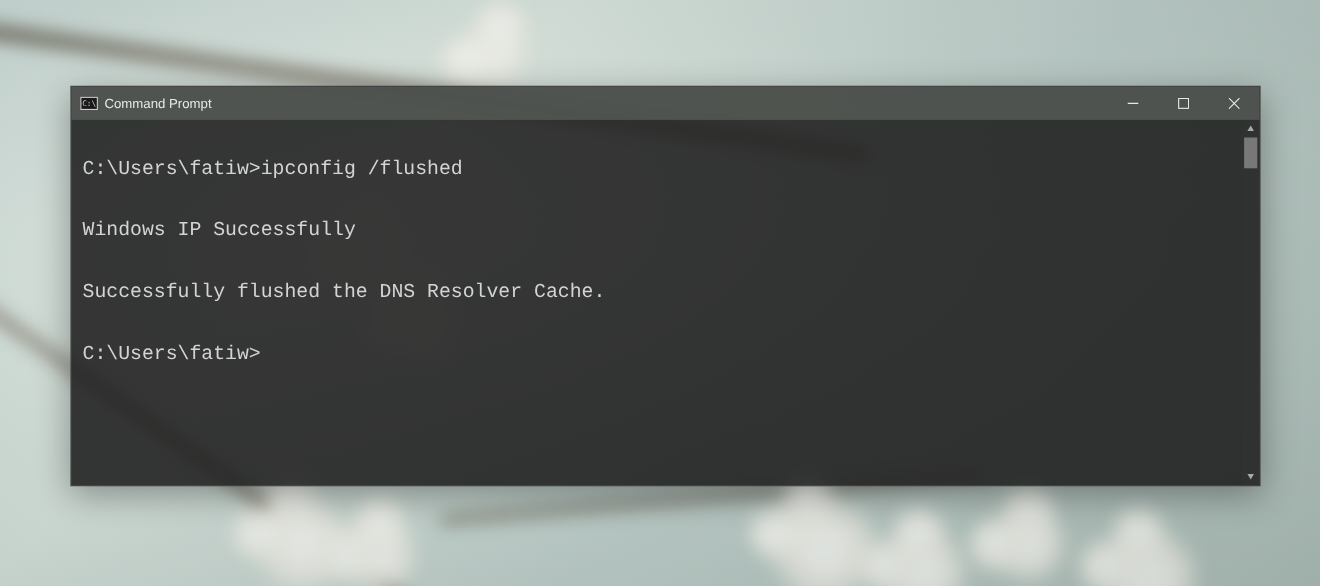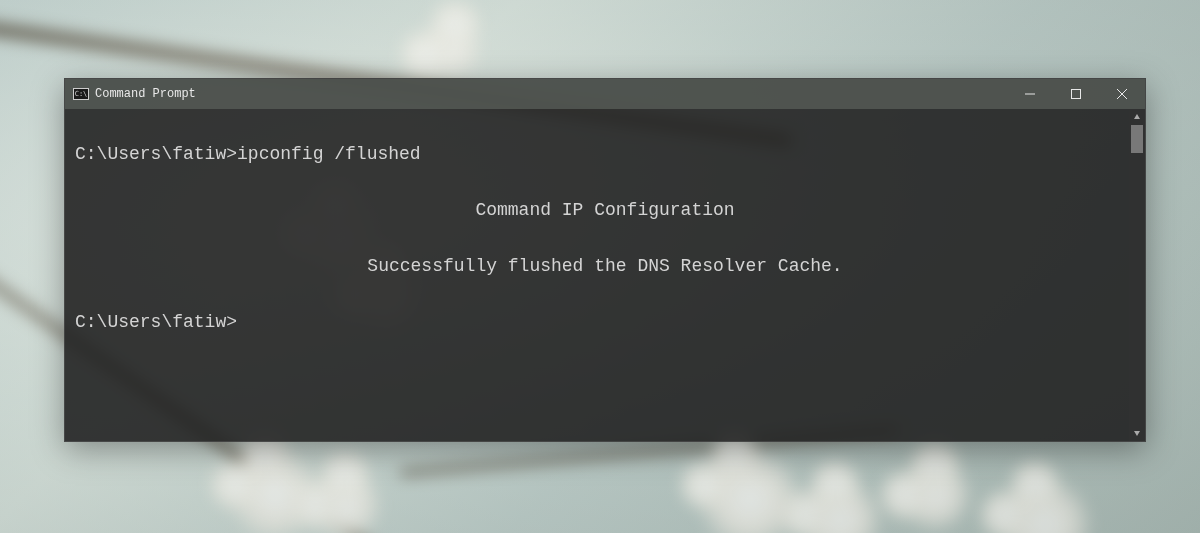--- a/index.html
+++ b/index.html
@@ -84,21 +84,21 @@
       background: #1a1a1a;
       border: 1px solid #ccc;
       margin-right: 6px;
       display: flex;
       align-items: center;
       justify-content: center;
       font-size: 7px;
       color: #ccc;
       font-family: monospace;
     }
-    .titlebar-title { flex: 0 0 auto; font-family: Liberation Mono, monospace; }
+    .titlebar-title { flex: 0 0 auto; }
     .titlebar-spacer { flex: 1; }
     .win-controls {
       display: flex;
       height: 100%;
     }
     .win-btn {
       width: 46px;
       height: 100%;
       display: flex;
       align-items: center;
@@ -114,21 +114,20 @@
       padding: 32px 10px 10px 10px;
       font-family: Consolas, "Courier New", monospace;
       font-size: 18px;
       color: #d4d4d4;
       line-height: 1.55;
       overflow: hidden;
     }
     .terminal-line {
       white-space: pre;
       margin-bottom: 0;
-      text-align: center;
     }
     .terminal-block { margin-bottom: 28px; }
     .terminal-block.last { margin-bottom: 0; }
 
     
     .scrollbar {
       position: absolute;
       right: 0;
       top: 30px;
       bottom: 0;
@@ -198,21 +197,21 @@
           </svg>
       </div>
     </div>
   </div>
 
   <div class="terminal-body">
     <div class="terminal-block">
       <span class="terminal-line">C:\Users\fatiw&gt;</span><span class="terminal-line">ipconfig /flushed</span>
     </div>
     <div class="terminal-block">
-      <div class="terminal-line">Command IP Configuration</div>
+      <div class="terminal-line">Windows IP Successfully</div>
     </div>
     <div class="terminal-block">
       <div class="terminal-line">Successfully flushed the DNS Resolver Cache.</div>
     </div>
     <div class="terminal-block last">
       <span class="terminal-line">C:\Users\fatiw&gt;</span>
     </div>
   </div>
 
   <div class="scrollbar">

